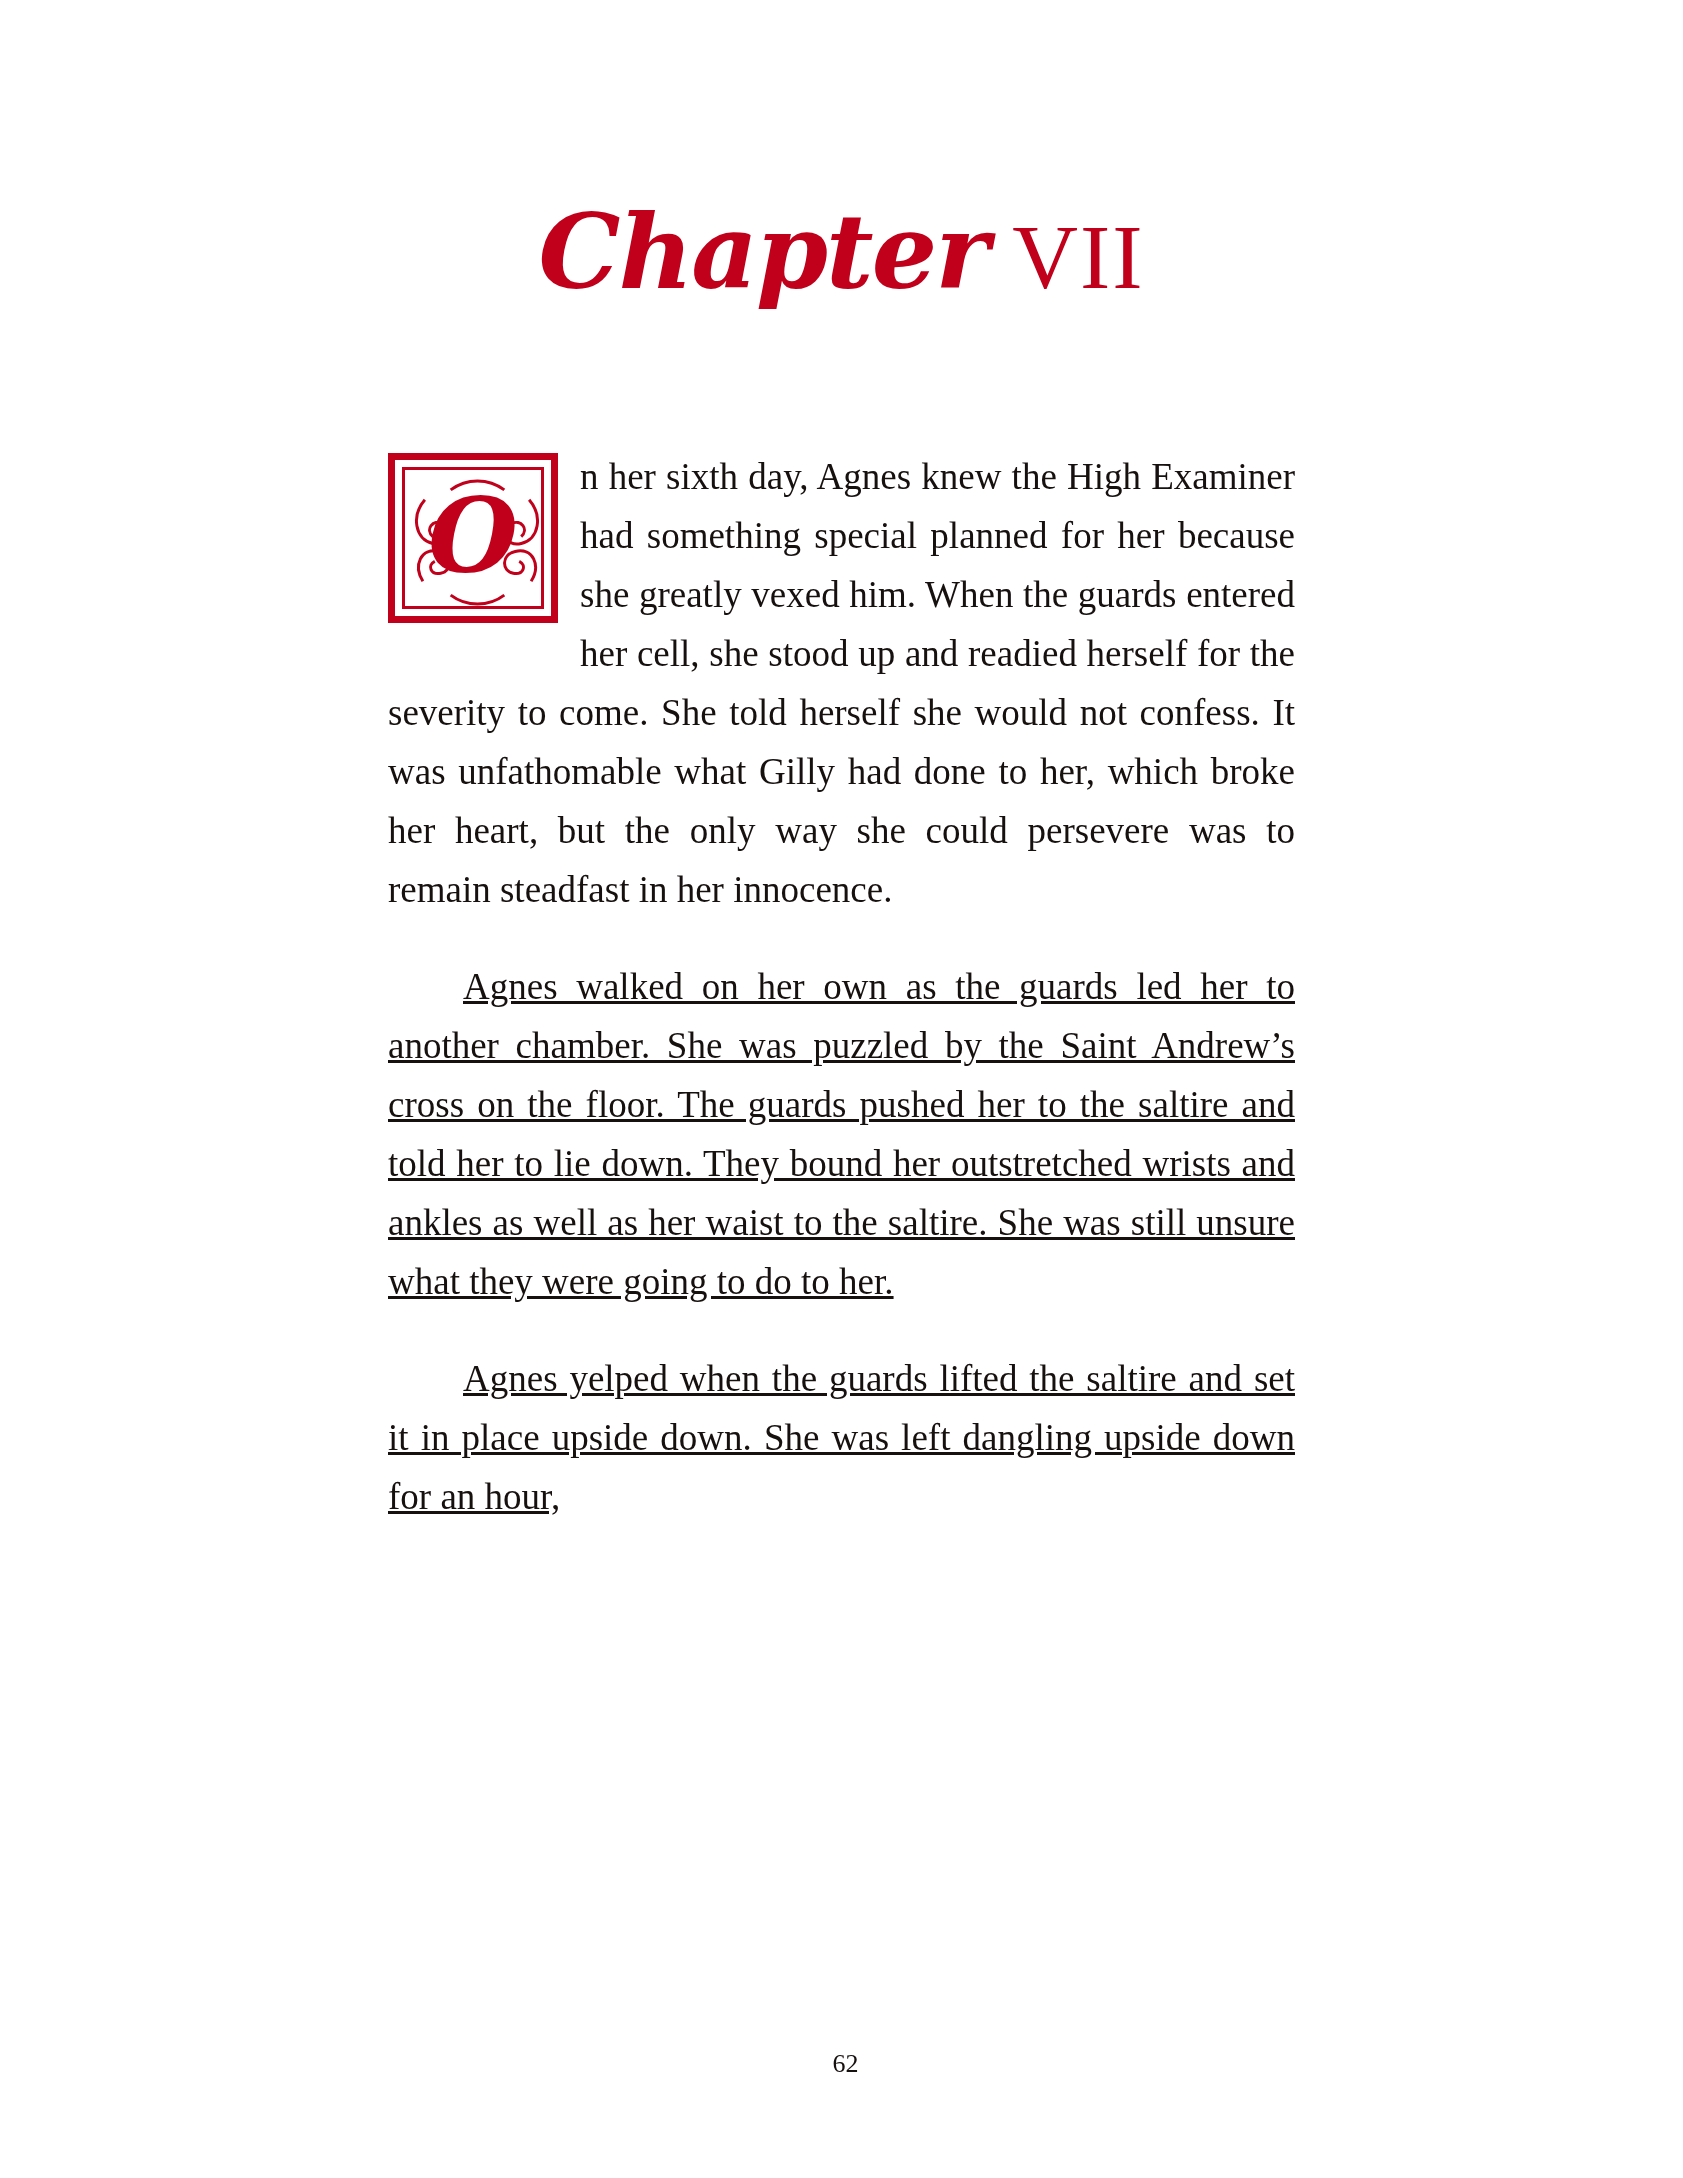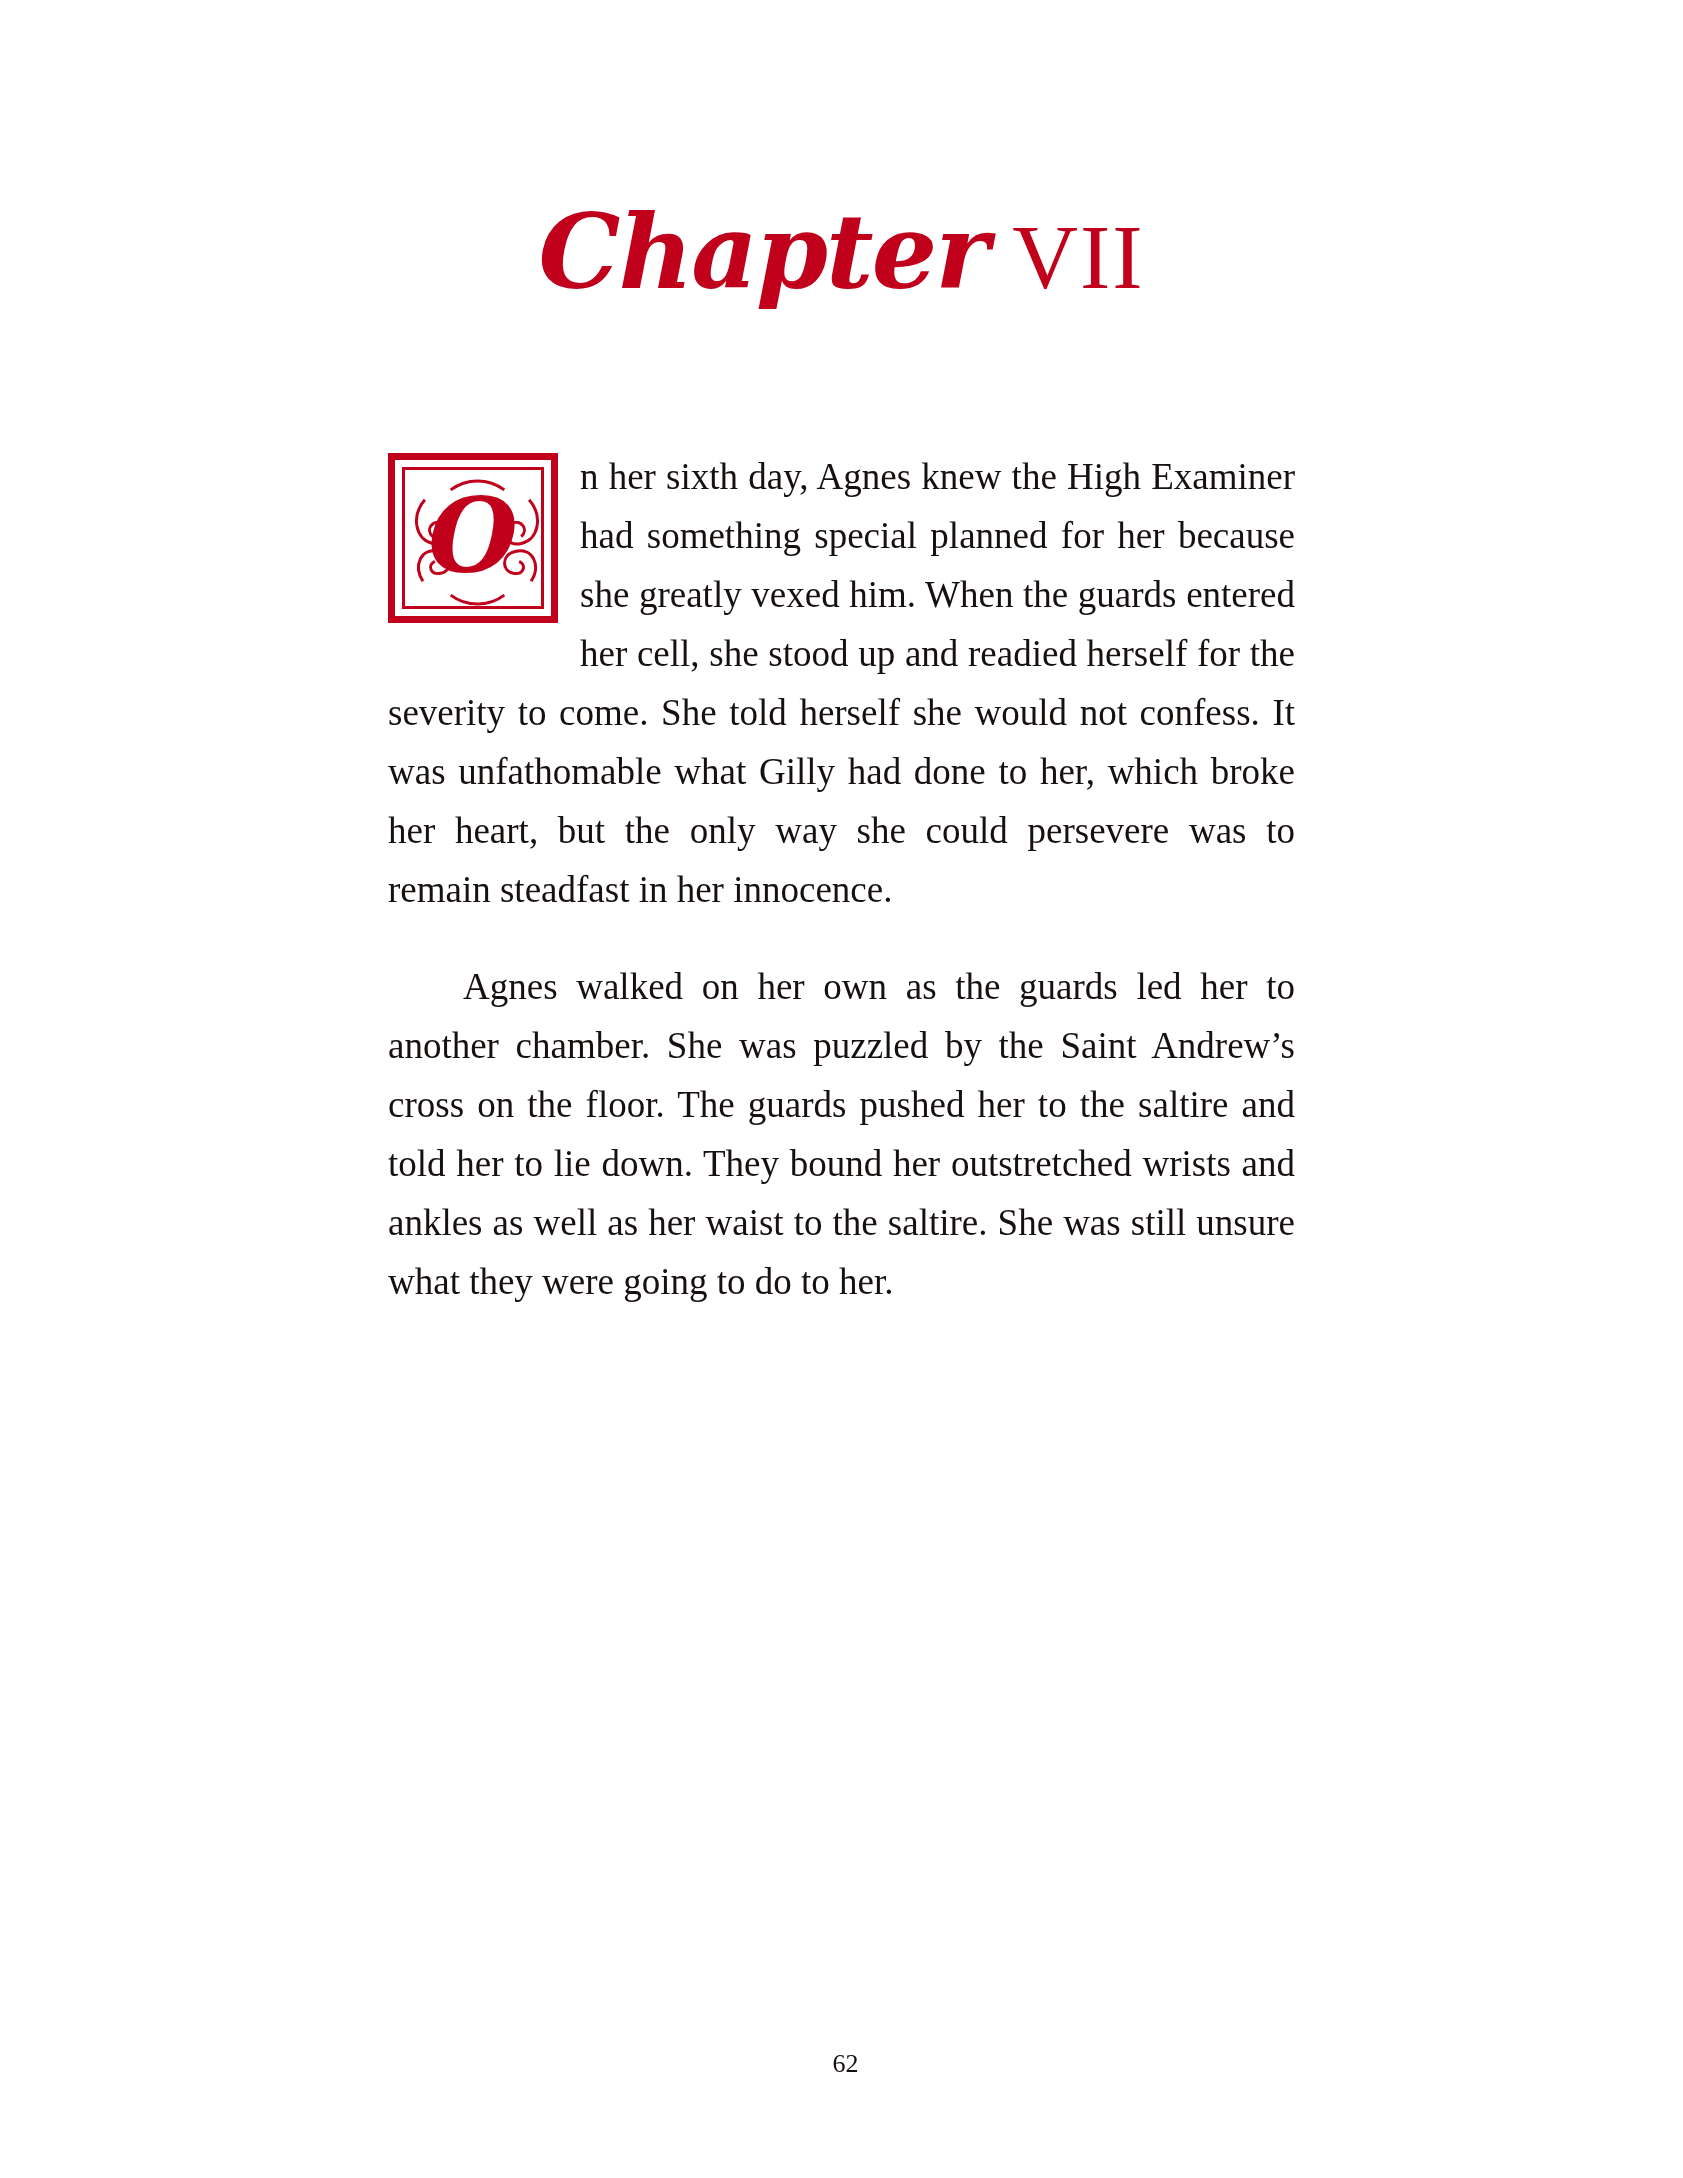--- a/index.html
+++ b/index.html
@@ -56,20 +56,21 @@
   p.para {
     margin: 0 0 38px 0;
     font-size: 37px;
     line-height: 59px;
     text-align: justify;
     text-justify: inter-word;
     hyphens: none;
   }
   p.para.indent {
     text-indent: 75px;
+    text-decoration: underline;
   }
   p.para:last-child { margin-bottom: 0; }
 
   .dropcap {
     float: left;
     width: 170px;
     height: 170px;
     margin: 6px 22px 4px 0;
     box-sizing: border-box;
     border: 7px solid #c1001b;
@@ -135,18 +136,19 @@
             <path d="M46 20 C62 8 84 8 100 20"></path>
           </g>
         </svg>
         <span class="letter">O</span>
       </span>
       <span>n her sixth day, Agnes knew the High Examiner had something special planned for her because she greatly vexed him. When the guards entered her cell, she stood up and readied herself for the severity to come. She told herself she would not confess. It was unfathomable what Gilly had done to her, which broke her heart, but the only way she could persevere was to remain steadfast in her innocence.</span>
     </p>
 
     <p class="para indent">Agnes walked on her own as the guards led her to another chamber. She was puzzled by the Saint Andrew’s cross on the floor. The guards pushed her to the saltire and told her to lie down. They bound her outstretched wrists and ankles as well as her waist to the saltire. She was still unsure what they were going to do to her.</p>
 
+    <p class="para indent">Agnes yelped when the guards lifted the saltire and set it in place upside down. She was left dangling upside down for an hour,</p>
 
   </div>
 
   <div class="folio">62</div>
 </div>
 
 
 </body></html>

